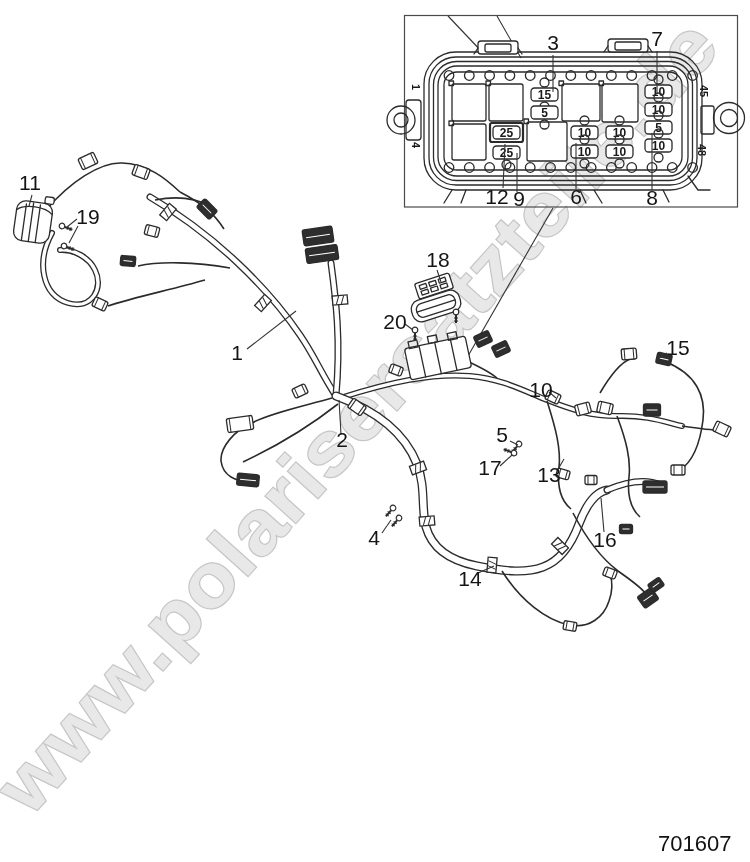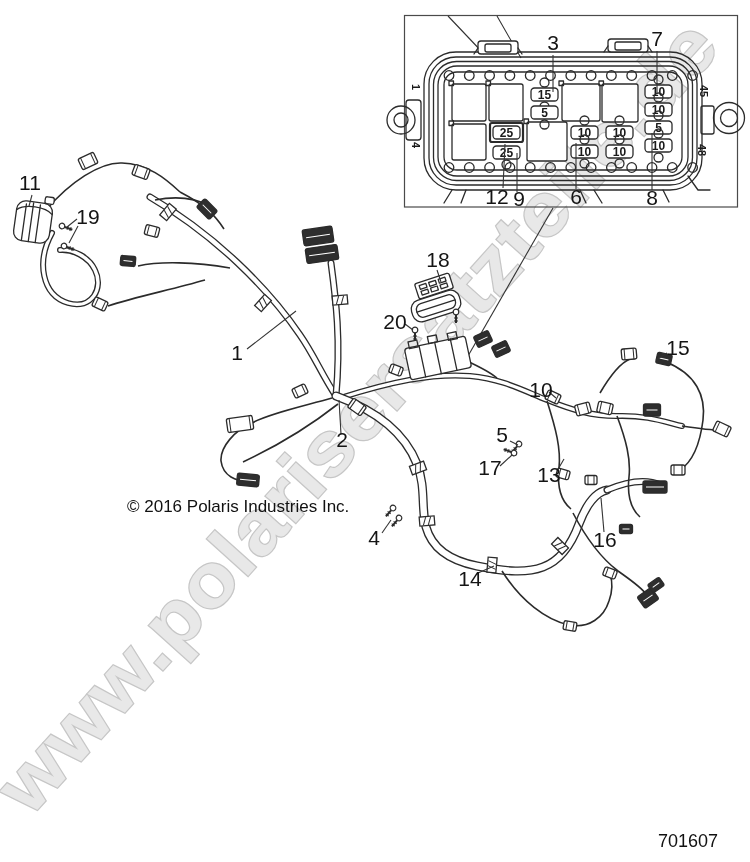--- a/index.html
+++ b/index.html
@@ -10,21 +10,21 @@
   .ink{stroke:#2b2b2b;fill:none;stroke-width:1.3;stroke-linecap:round;stroke-linejoin:round;}
   .ink2{stroke:#2b2b2b;fill:#fff;stroke-width:1.3;}
   .lead{stroke:#333;stroke-width:1.1;fill:none;}
   text.callout{font:21px "Liberation Sans",sans-serif;fill:#141414;text-anchor:middle;}
   text.fuseval{font:bold 12px "Liberation Sans",sans-serif;fill:#1a1a1a;text-anchor:middle;}
   text.cavity{font:bold 11px "Liberation Sans",sans-serif;fill:#1a1a1a;}
   #watermark-text{font:bold 76px "Liberation Sans",sans-serif;fill:#e8e8e8;stroke:#c6c6c6;
                   stroke-width:2.4;paint-order:stroke;letter-spacing:1px;}
   .note{position:absolute;color:#111;}
   #copyright{left:127px;top:497px;font-size:17px;}
-  #partnumber{left:658px;top:831px;font-size:18px;}
+  #partnumber{left:658px;top:831px;font-size:22px;}
 </style>
 </head>
 <body>
 
 <div id="stage">
 
 <svg id="art" width="750" height="862" viewBox="0 0 750 862">
 
   <g transform="translate(30,818) rotate(-48)">
     <text id="watermark-text" x="0" y="0" textLength="1035" lengthAdjust="spacingAndGlyphs">www.polarisersatzteile.de</text>
@@ -523,15 +523,14 @@
     <line class="lead" x1="437" y1="270" x2="441" y2="282"></line>
     <text class="callout" x="438" y="267">18</text>
     <line class="lead" x1="77" y1="219" x2="67" y2="227"></line>
     <line class="lead" x1="78" y1="226" x2="69" y2="243"></line>
     <text class="callout" x="88" y="224">19</text>
     <line class="lead" x1="405" y1="324" x2="413" y2="330"></line>
     <text class="callout" x="395" y="329">20</text>
   </g>
 </svg>
 
-<div id="copyright" class="note">© 2016 Polaris Industries Inc.</div>
 <div id="partnumber" class="note">701607</div>
 </div>
 
 </body></html>

